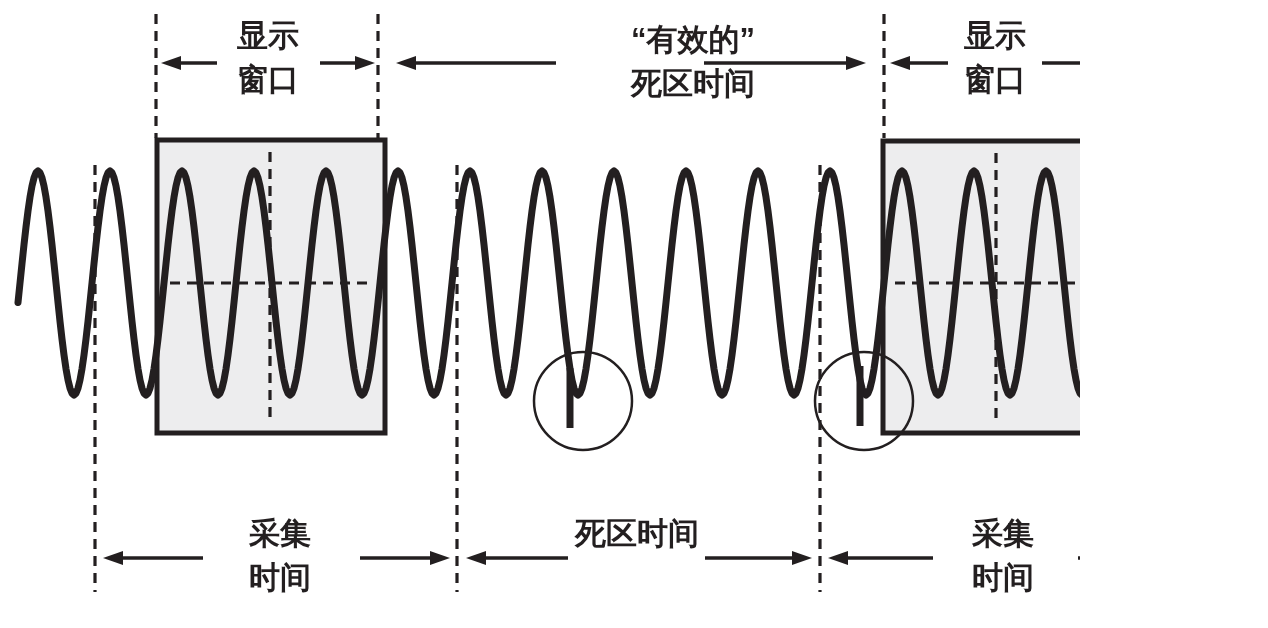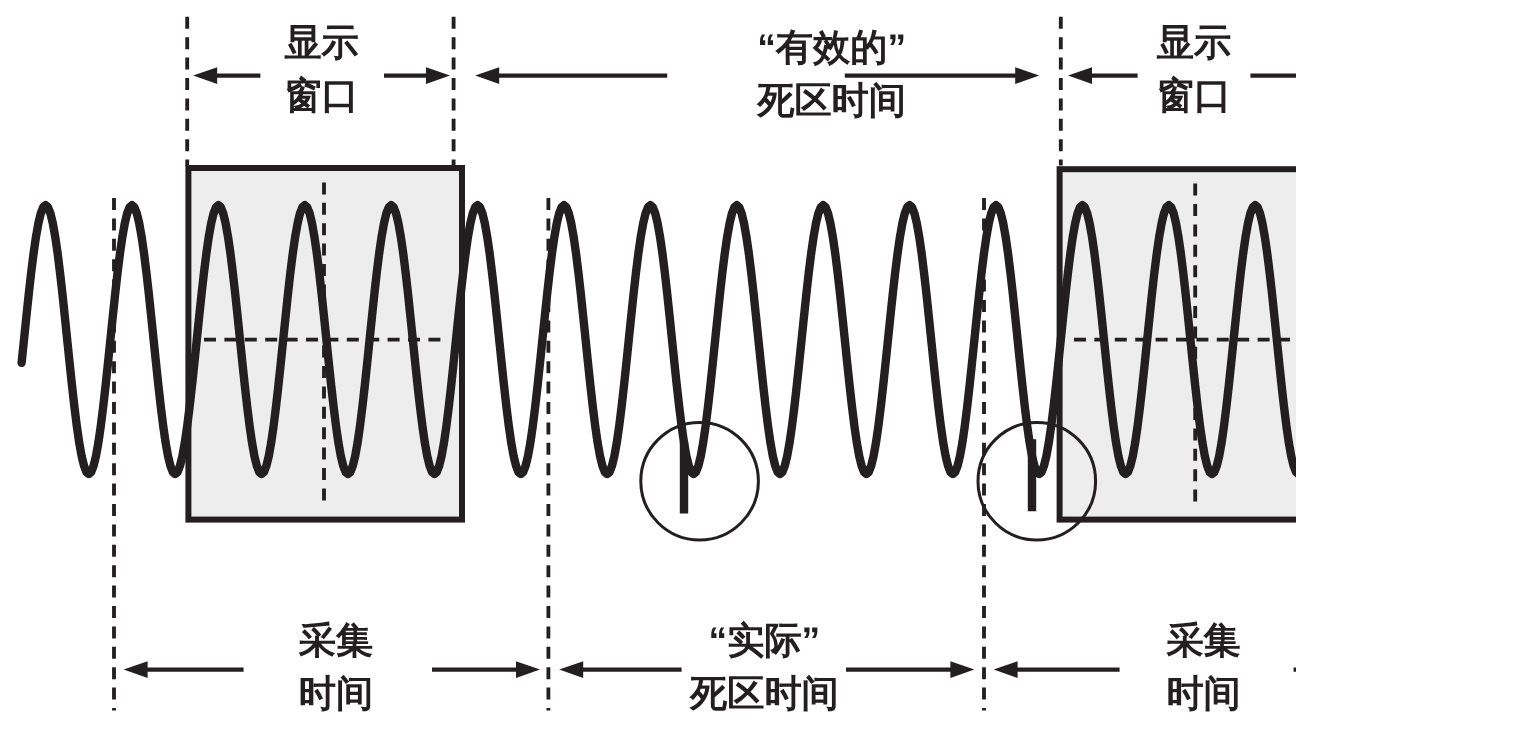--- a/index.html
+++ b/index.html
@@ -82,20 +82,19 @@
   </div>
   <div class="lbl" style="left: 915px; top: 14px; width: 160px;">
     <div>显示</div>
     <div>窗口</div>
   </div>
   <div class="lbl" style="left: 200px; top: 512px; width: 160px;">
     <div>采集</div>
     <div>时间</div>
   </div>
   <div class="lbl" style="left: 512px; top: 512px; width: 250px;">
-    <div>“实际”</div>
     <div>死区时间</div>
   </div>
   <div class="lbl" style="left: 923px; top: 512px; width: 160px;">
     <div>采集</div>
     <div>时间</div>
   </div>
 </div>
 
 </body></html>

